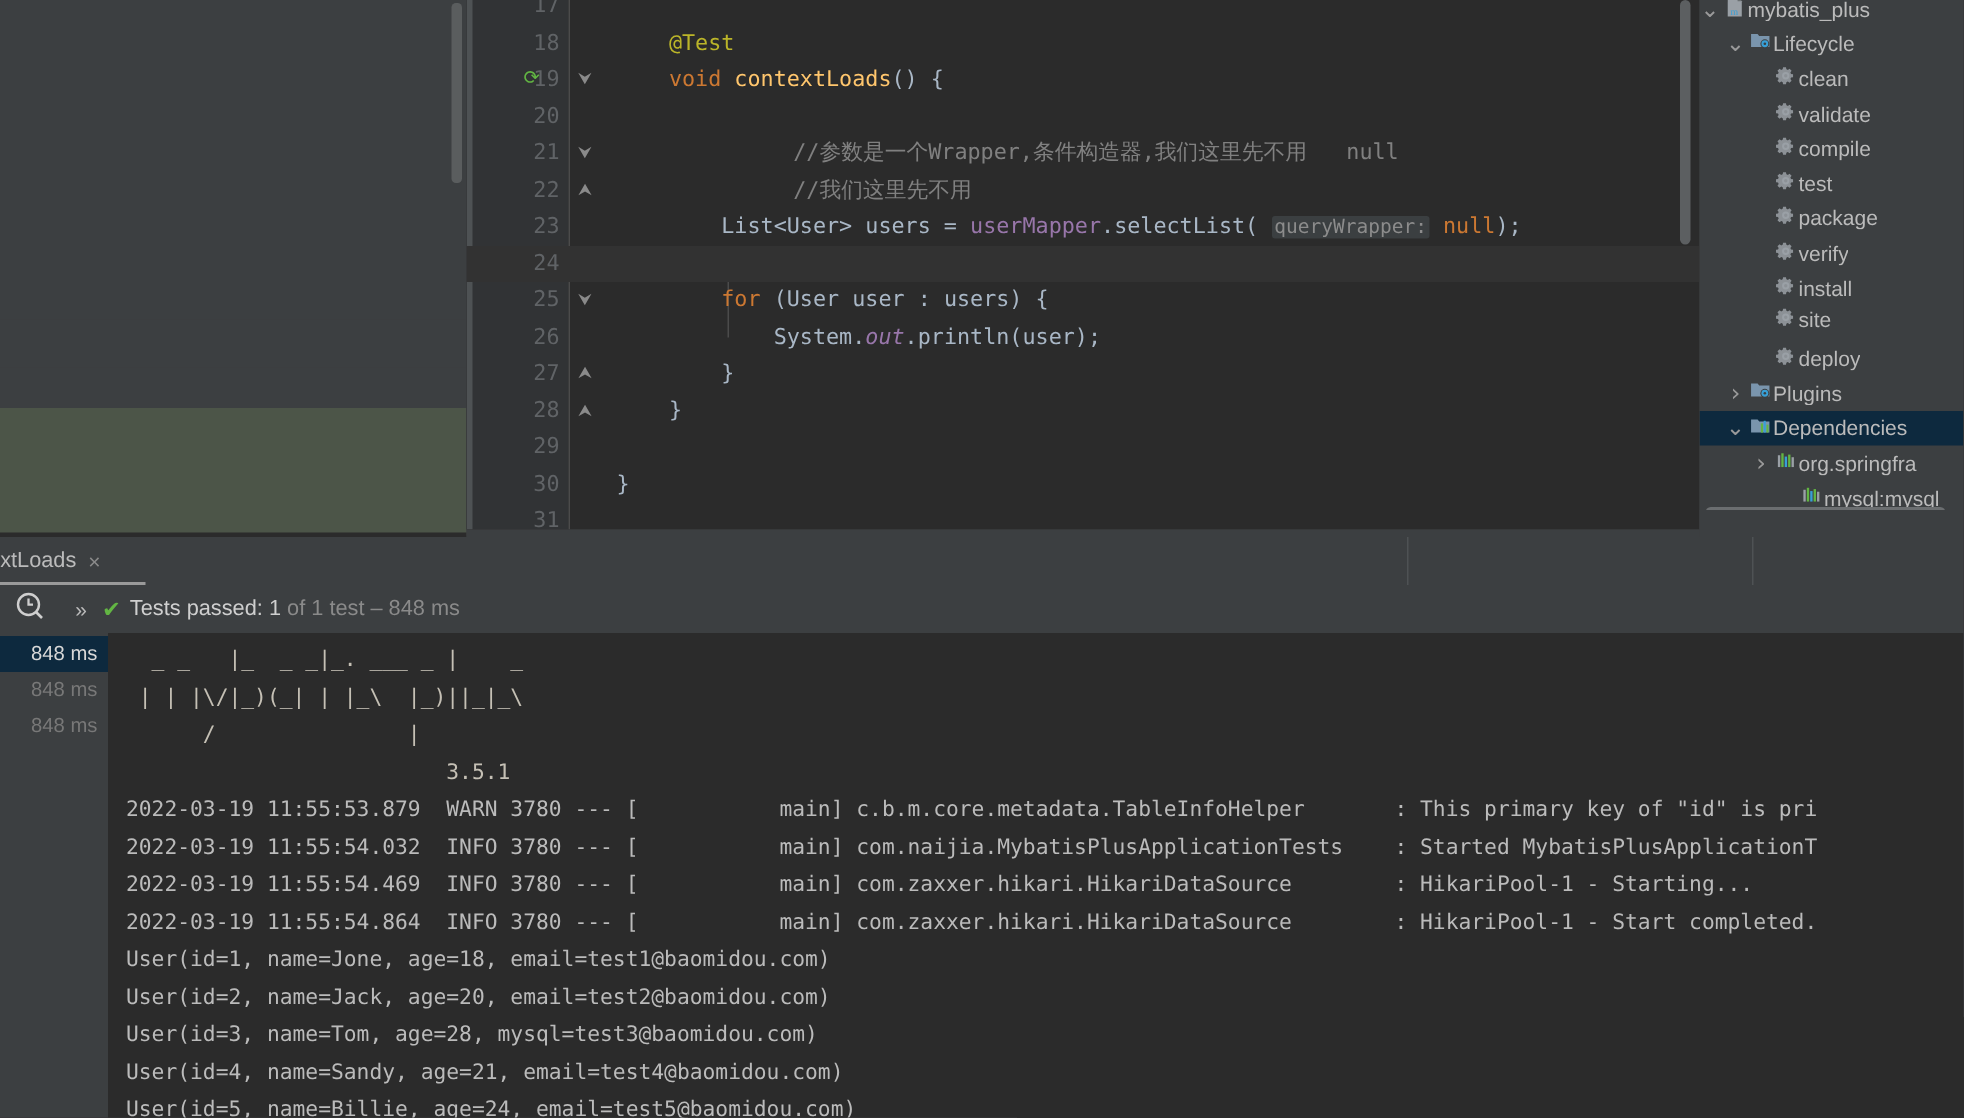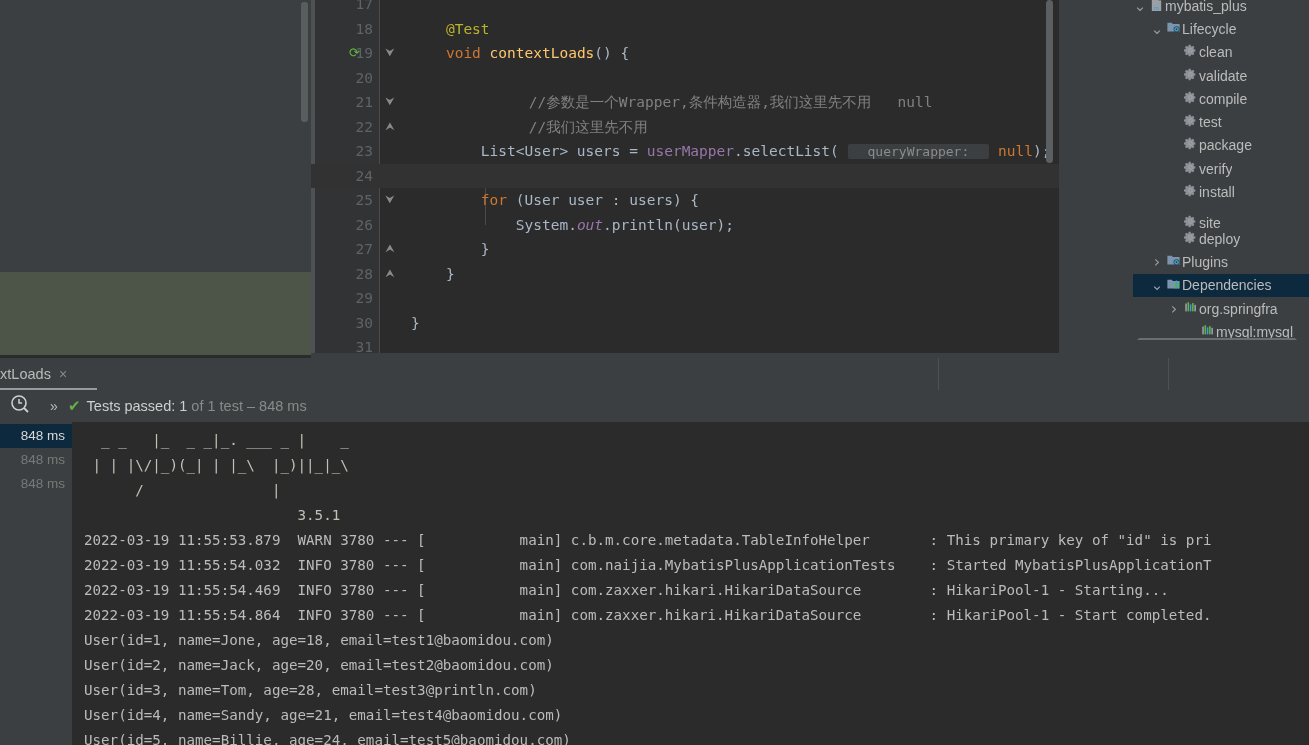--- a/index.html
+++ b/index.html
@@ -37,21 +37,21 @@
     position: absolute; left: 0; top: 245px; width: 311px; height: 27px;
     background: #3c3f41;
   }
   .popup-sep {
     position: absolute; left: 0; top: 355px; width: 311px; height: 3px;
     background: #2b2b2b;
   }
 
   
   .editor {
-    position: absolute; left: 311px; top: 0; width: 748px; height: 353px;
+    position: absolute; left: 311px; top: 0; width: 822px; height: 353px;
     background: #2b2b2b;
     font-family: "DejaVu Sans Mono", monospace;
     font-size: 14.5px;
     overflow: hidden;
   }
   .editor-gutter-bg {
     position: absolute; left: 0; top: 0; width: 68px; height: 353px;
     background: #313335;
   }
   .editor-leftbar {
@@ -77,21 +77,21 @@
   }
   .tok-ann { color: #bbb529; }
   .tok-kw  { color: #cc7832; }
   .tok-fn  { color: #ffc66d; }
   .tok-txt { color: #a9b7c6; }
   .tok-cmt { color: #808080; margin-left: 48px; }
   .tok-fld { color: #9876aa; }
   .tok-static { color: #9876aa; font-style: italic; }
   .hint {
     background: #3b3f41; color: #8c8c8c; border-radius: 2px;
-    padding: 0 20px; font-size: 13px;
+    padding: 0 2px; font-size: 13px;
   }
   .indent-guide {
     position: absolute; width: 1px; background: #4b4b4b;
   }
   .editor-vscroll {
     position: absolute; right: 6px; top: 0; width: 7px; height: 163px;
     background: #5c5f61; border-radius: 4px;
   }
   .editor-bottom-strip {
     position: absolute; left: 311px; top: 353px; width: 822px; height: 5px;
@@ -299,21 +299,21 @@
             <span class="mlabel">verify</span>
           </div>
           <div class="mrow" style="top: 180.4px;">
             <span class="chev" style="margin-left: 34px;"></span>
             <span class="micon"><svg width="13" height="13" viewBox="0 0 16 16">
                 <path fill="#9aa0a6" d="M8 5a3 3 0 100 6 3 3 0 000-6zm0 4.4A1.4 1.4 0 118 6.6a1.4 1.4 0 010 2.8z"></path>
                 <path fill="#9aa0a6" d="M14 9.2V6.8l-1.7-.3a4.6 4.6 0 00-.5-1.2l1-1.4-1.7-1.7-1.4 1a4.6 4.6 0 00-1.2-.5L8.2 1H5.8l-.3 1.7c-.4.1-.8.3-1.2.5l-1.4-1-1.7 1.7 1 1.4c-.2.4-.4.8-.5 1.2L0 6.8v2.4l1.7.3c.1.4.3.8.5 1.2l-1 1.4 1.7 1.7 1.4-1c.4.2.8.4 1.2.5l.3 1.7h2.4l.3-1.7c.4-.1.8-.3 1.2-.5l1.4 1 1.7-1.7-1-1.4c.2-.4.4-.8.5-1.2L14 9.2z" opacity=".85"></path>
               </svg></span>
             <span class="mlabel">install</span>
           </div>
-          <div class="mrow" style="top: 211px;">
+          <div class="mrow" style="top: 201px;">
             <span class="chev" style="margin-left: 34px;"></span>
             <span class="micon"><svg width="13" height="13" viewBox="0 0 16 16">
                 <path fill="#9aa0a6" d="M8 5a3 3 0 100 6 3 3 0 000-6zm0 4.4A1.4 1.4 0 118 6.6a1.4 1.4 0 010 2.8z"></path>
                 <path fill="#9aa0a6" d="M14 9.2V6.8l-1.7-.3a4.6 4.6 0 00-.5-1.2l1-1.4-1.7-1.7-1.4 1a4.6 4.6 0 00-1.2-.5L8.2 1H5.8l-.3 1.7c-.4.1-.8.3-1.2.5l-1.4-1-1.7 1.7 1 1.4c-.2.4-.4.8-.5 1.2L0 6.8v2.4l1.7.3c.1.4.3.8.5 1.2l-1 1.4 1.7 1.7 1.4-1c.4.2.8.4 1.2.5l.3 1.7h2.4l.3-1.7c.4-.1.8-.3 1.2-.5l1.4 1 1.7-1.7-1-1.4c.2-.4.4-.8.5-1.2L14 9.2z" opacity=".85"></path>
               </svg></span>
             <span class="mlabel">site</span>
           </div>
           <div class="mrow" style="top: 227px; text-align: right;">
             <span class="chev" style="margin-left: 34px;"></span>
             <span class="micon"><svg width="13" height="13" viewBox="0 0 16 16">
@@ -410,20 +410,20 @@
           <div class="cline banner" style="top: 56px;">      /               |         </div>
           <div class="cline banner" style="top: 81px;">                         3.5.1 </div>
         </div>
       <div id="console-body">
           <div class="cline" style="top: 106px;">2022-03-19 11:55:53.879  WARN 3780 --- [           main] c.b.m.core.metadata.TableInfoHelper       : This primary key of "id" is pri</div>
           <div class="cline" style="top: 131px;">2022-03-19 11:55:54.032  INFO 3780 --- [           main] com.naijia.MybatisPlusApplicationTests    : Started MybatisPlusApplicationT</div>
           <div class="cline" style="top: 156px;">2022-03-19 11:55:54.469  INFO 3780 --- [           main] com.zaxxer.hikari.HikariDataSource        : HikariPool-1 - Starting...</div>
           <div class="cline" style="top: 181px;">2022-03-19 11:55:54.864  INFO 3780 --- [           main] com.zaxxer.hikari.HikariDataSource        : HikariPool-1 - Start completed.</div>
           <div class="cline" style="top: 206px;">User(id=1, name=Jone, age=18, email=test1@baomidou.com)</div>
           <div class="cline" style="top: 231px;">User(id=2, name=Jack, age=20, email=test2@baomidou.com)</div>
-          <div class="cline" style="top: 256px;">User(id=3, name=Tom, age=28, email=test3@println.com)</div>
+          <div class="cline" style="top: 256px;">User(id=3, name=Tom, age=28, mysql=test3@baomidou.com)</div>
           <div class="cline" style="top: 281px;">User(id=4, name=Sandy, age=21, email=test4@baomidou.com)</div>
           <div class="cline" style="top: 306px;">User(id=5, name=Billie, age=24, email=test5@baomidou.com)</div>
         </div>
 
     </div>
   </div>
 </div>
 
 </body></html>

